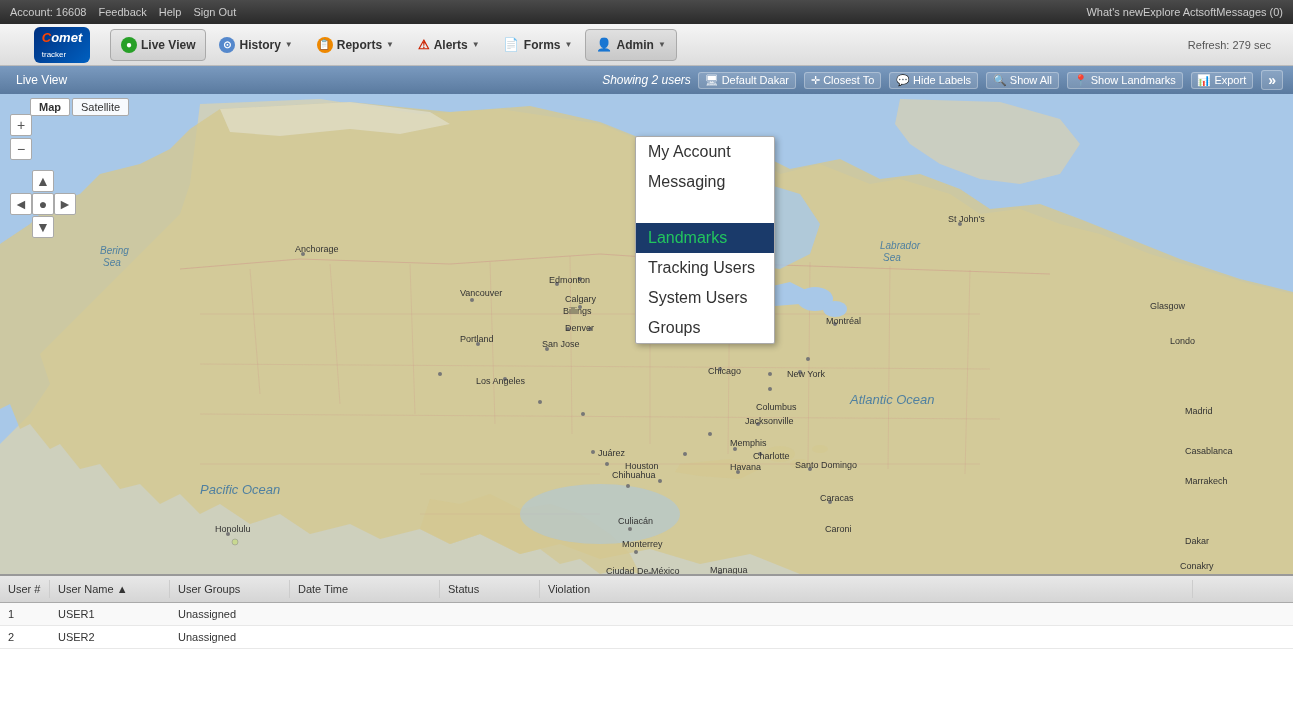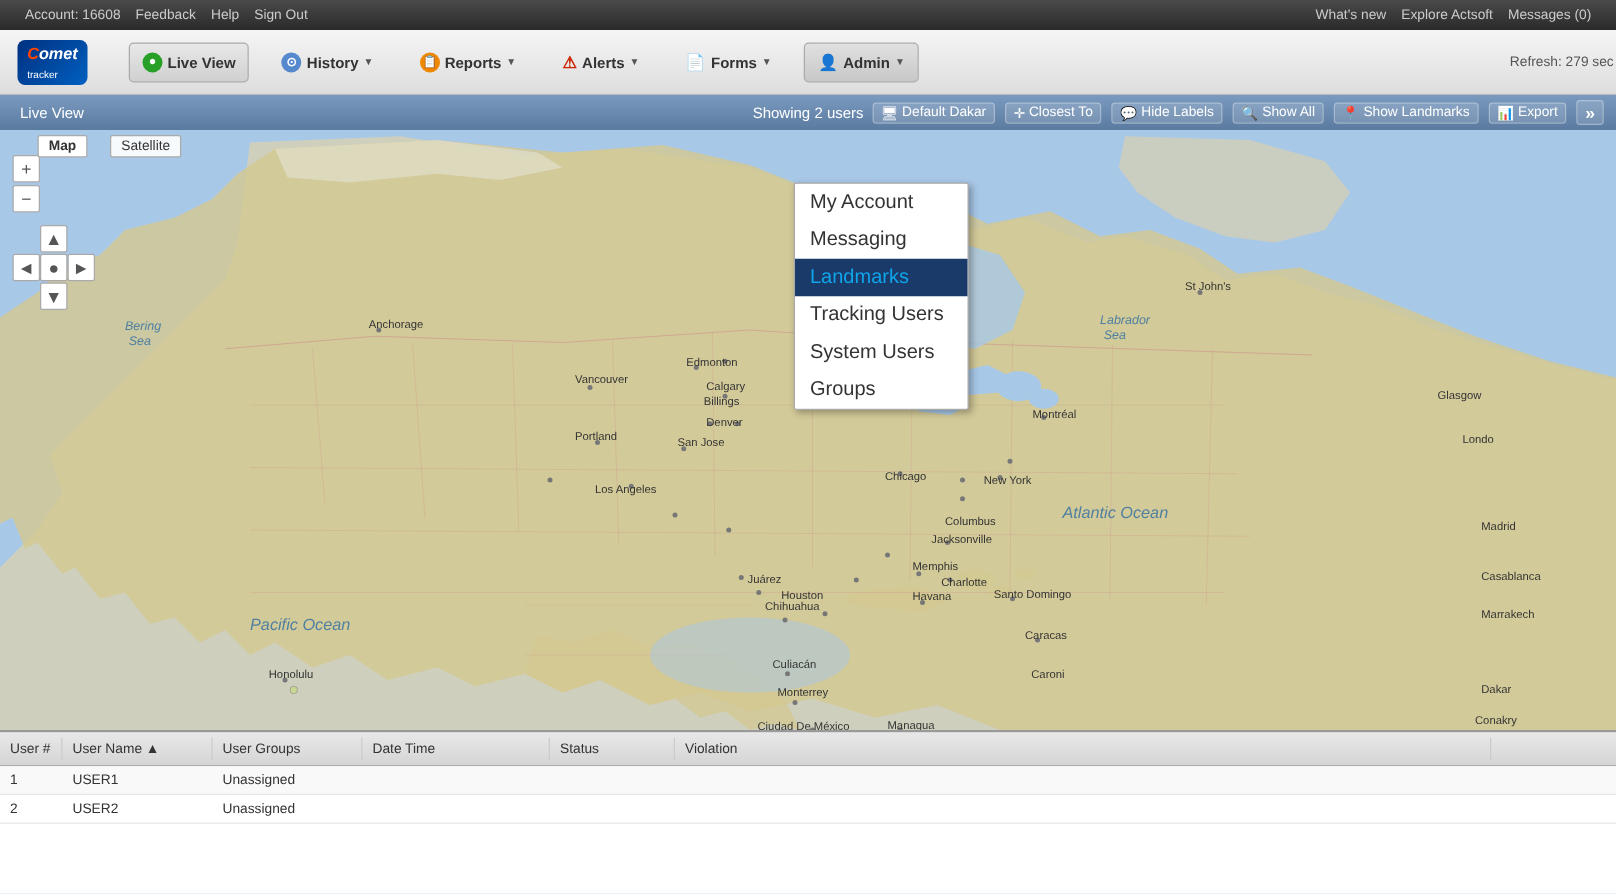--- a/index.html
+++ b/index.html
@@ -5,37 +5,37 @@
     * { margin: 0; padding: 0; box-sizing: border-box; }
     body { font-family: Arial, sans-serif; font-size: 12px; background: #fff; width: 1293px; height: 715px; overflow: hidden; }
 
     
     #top-bar {
       background: linear-gradient(to bottom, #4a4a4a, #2a2a2a);
       height: 24px;
       display: flex;
       align-items: center;
       justify-content: space-between;
-      padding: 0 20px;
+      padding: 0 10px;
       color: #ccc;
       font-size: 11px;
     }
     #top-bar-left { display: flex; gap: 12px; }
-    #top-bar-right { display: flex; gap: 12px; }
+    #top-bar-right { display: flex; gap: 0; }
     #top-bar a { color: #ccc; text-decoration: none; }
 
     
     #nav-bar {
       background: linear-gradient(to bottom, #f5f5f5, #ddd);
-      height: 52px;
+      height: 42px;
       display: flex;
       align-items: center;
-      padding: 0 2px;
+      padding: 0 22px;
       border-bottom: 1px solid #bbb;
-      gap: 15px;
+      gap: 2px;
     }
     #logo {
       width: 80px;
       height: 36px;
       margin-right: 6px;
       display: flex;
       align-items: center;
       justify-content: center;
     }
     .logo-box {
@@ -128,21 +128,21 @@
       border-radius: 2px;
       cursor: pointer;
       display: flex; align-items: center; justify-content: center;
       font-size: 14px; color: #555;
     }
 
     
     #map-tabs {
       position: absolute;
       top: 4px; left: 30px;
-      display: flex; gap: 18px;
+      display: flex; gap: 2px;
       z-index: 10;
     }
     .map-tab {
       background: rgba(255,255,255,0.9);
       border: 1px solid #aaa;
       border-radius: 2px;
       padding: 2px 8px;
       cursor: pointer;
       font-size: 11px;
       color: #333;
@@ -162,21 +162,22 @@
       border-radius: 2px;
     }
     .dropdown-item {
       padding: 6px 12px;
       cursor: pointer;
       font-size: 16px;
       color: #333;
     }
     .dropdown-item.highlighted {
       background: #1a3a6a;
-      color: #0ea5e9;
+      color: #22c55e;
+      margin-top: 26px;
     }
 
     
     #bottom-table {
       border-top: 2px solid #999;
       background: #fff;
     }
     #table-header {
       display: grid;
       grid-template-columns: 50px 120px 120px 150px 100px 1fr 100px;
@@ -265,21 +266,21 @@
     <span>Admin</span>
     <span class="chevron">▼</span>
   </div>
 
   <div class="nav-spacer"></div>
   <span id="refresh-label">Refresh: 279 sec</span>
 </div>
 
 <div id="sub-nav" style="position:relative;">
   <span class="sub-nav-item">Live View</span>
-  <span style="position:absolute;left:50%;transform:translateX(-50%);color:#fff;font-size:12px;">Showing 2 users</span>
+  <span style="position:absolute;left:50%;transform:translateX(-50%);color:#fff;font-size:12px;font-style:italic;">Showing 2 users</span>
   <div id="sub-nav-right">
     <div class="toolbar-btn">
       <span>🖥</span>
       <span>Default Dakar</span>
     </div>
     <div class="toolbar-btn">
       <span>✛</span>
       <span>Closest To</span>
     </div>
     <div class="toolbar-btn">

